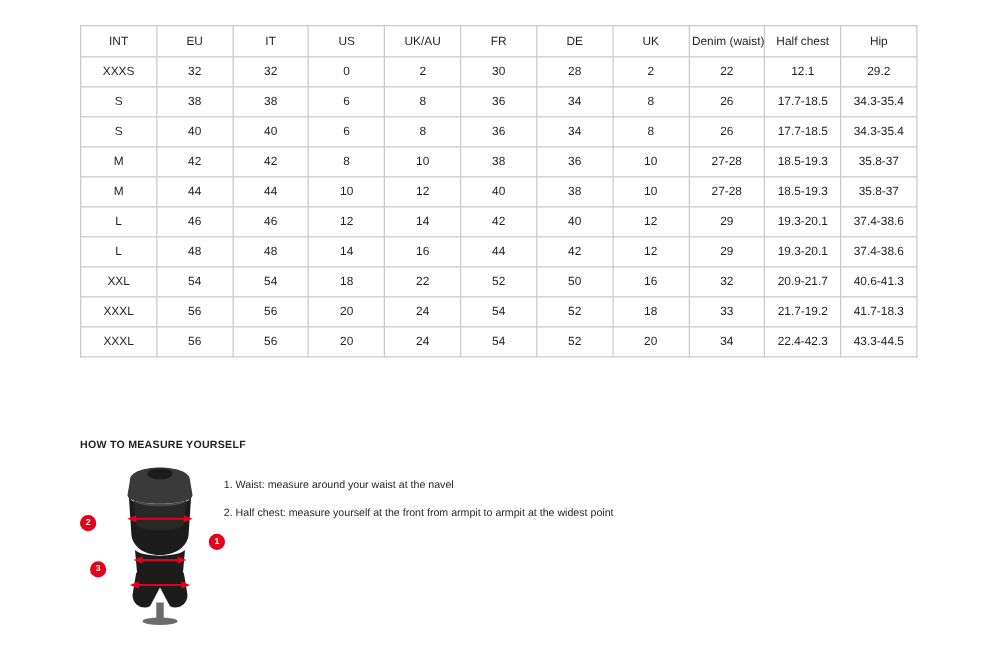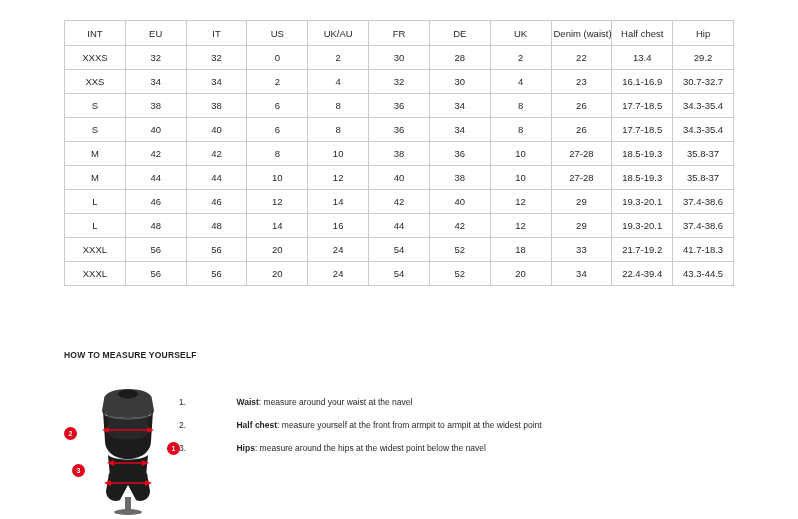--- a/index.html
+++ b/index.html
@@ -53,21 +53,21 @@
     position: absolute;
     left: 64px;
     top: 350px;
     width: 700px;
   }
   .measure-title {
     font-size: 8.5px;
     font-weight: bold;
     letter-spacing: 0.2px;
     color: #231f20;
-    margin-bottom: 25px;
+    margin-bottom: 10px;
   }
   .measure-body {
     position: relative;
     display: flex;
     align-items: flex-start;
   }
   .figure-col {
     width: 115px;
     flex: 0 0 115px;
     position: relative;
@@ -76,22 +76,21 @@
   .text-col {
     padding-top: 12px;
   }
   .measure-line {
     font-size: 8.5px;
     line-height: 1.2;
     color: #231f20;
     margin-bottom: 13px;
   }
   .measure-line b {
-    font-weight: bold;
-    margin-left: 48px;
+    font-weight: normal;
   }
 
   
   .mannequin {
     position: absolute;
     left: 20px;
     top: 0;
     width: 88px;
     height: 130px;
   }
@@ -137,35 +136,22 @@
           <tr>
             <td>XXXS</td>
             <td>32</td>
             <td>32</td>
             <td>0</td>
             <td>2</td>
             <td>30</td>
             <td>28</td>
             <td>2</td>
             <td>22</td>
-            <td>13.4</td>
+            <td>12.1</td>
             <td>29.2</td>
-          </tr>
-          <tr>
-            <td>XXS</td>
-            <td>34</td>
-            <td>34</td>
-            <td>2</td>
-            <td>4</td>
-            <td>32</td>
-            <td>30</td>
-            <td>4</td>
-            <td>23</td>
-            <td>16.1-16.9</td>
-            <td>30.7-32.7</td>
           </tr>
           <tr>
             <td>S</td>
             <td>38</td>
             <td>38</td>
             <td>6</td>
             <td>8</td>
             <td>36</td>
             <td>34</td>
             <td>8</td>
@@ -232,20 +218,33 @@
             <td>14</td>
             <td>16</td>
             <td>44</td>
             <td>42</td>
             <td>12</td>
             <td>29</td>
             <td>19.3-20.1</td>
             <td>37.4-38.6</td>
           </tr>
           <tr>
+            <td>XXL</td>
+            <td>54</td>
+            <td>54</td>
+            <td>18</td>
+            <td>22</td>
+            <td>52</td>
+            <td>50</td>
+            <td>16</td>
+            <td>32</td>
+            <td>20.9-21.7</td>
+            <td>40.6-41.3</td>
+          </tr>
+          <tr>
             <td>XXXL</td>
             <td>56</td>
             <td>56</td>
             <td>20</td>
             <td>24</td>
             <td>54</td>
             <td>52</td>
             <td>18</td>
             <td>33</td>
             <td>21.7-19.2</td>
@@ -254,21 +253,21 @@
           <tr>
             <td>XXXL</td>
             <td>56</td>
             <td>56</td>
             <td>20</td>
             <td>24</td>
             <td>54</td>
             <td>52</td>
             <td>20</td>
             <td>34</td>
-            <td>22.4-39.4</td>
+            <td>22.4-42.3</td>
             <td>43.3-44.5</td>
           </tr>
         </tbody>
     </table>
   </div>
 
   <div class="measure-section">
     <div class="measure-title">HOW TO MEASURE YOURSELF</div>
 
     <div class="measure-body">
@@ -320,22 +319,18 @@
 
       <div class="text-col">
         <div class="measure-line">
           <span>1.</span>
           <b>Waist</b><span>: measure around your waist at the navel</span>
         </div>
         <div class="measure-line">
           <span>2.</span>
           <b>Half chest</b><span>: measure yourself at the front from armpit to armpit at the widest point</span>
         </div>
-        <div class="measure-line">
-          <span>3.</span>
-          <b>Hips</b><span>: measure around the hips at the widest point below the navel</span>
-        </div>
       </div>
 
     </div>
   </div>
 
 </div>
 
 </body></html>

